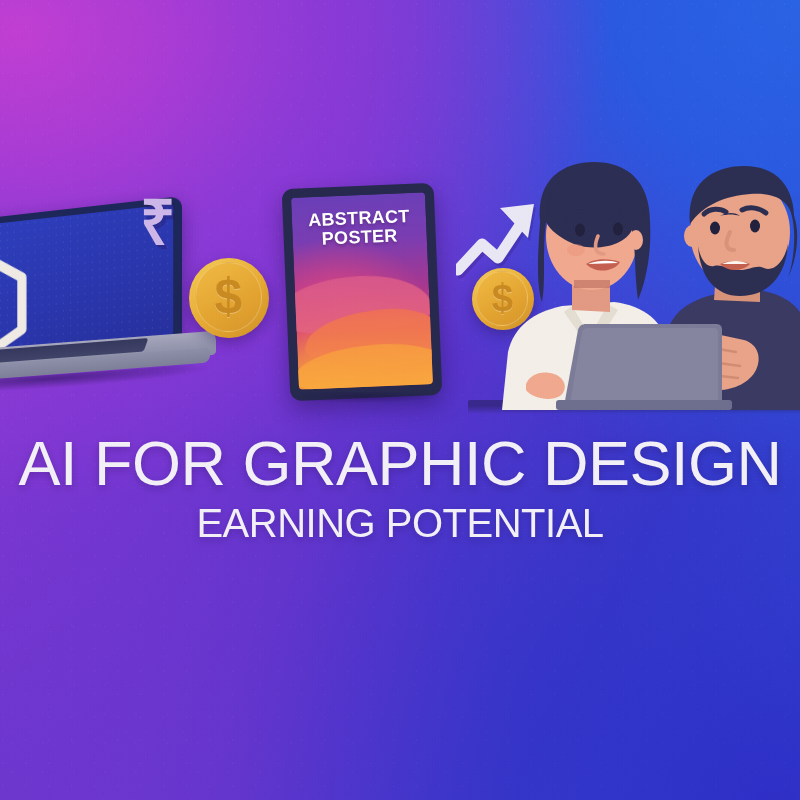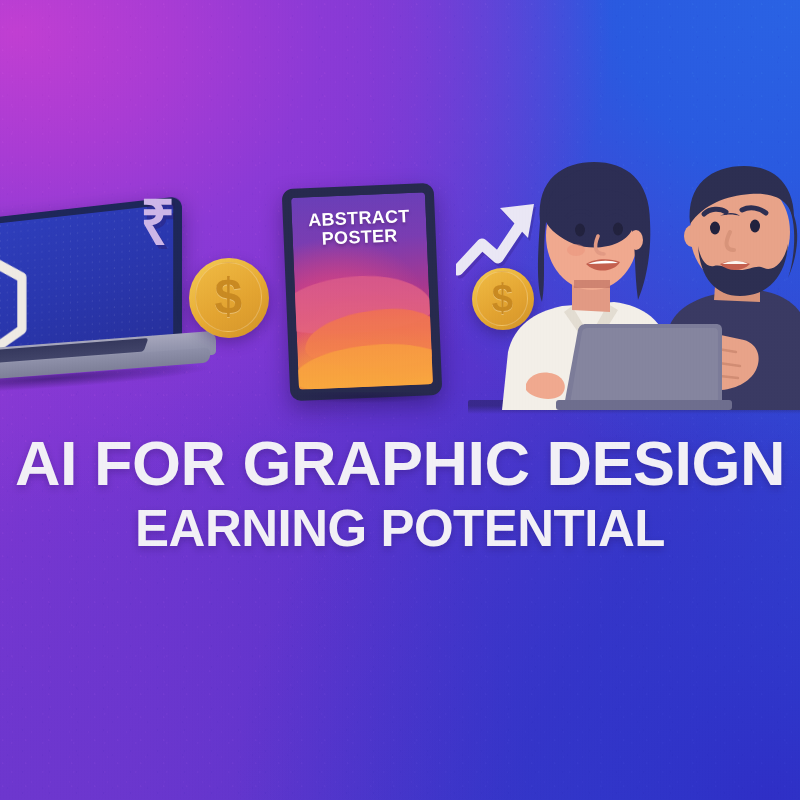--- a/index.html
+++ b/index.html
@@ -210,30 +210,30 @@
 
   
   .people { position:absolute; left:468px; top:160px; width:340px; height:250px; }
   .people svg { width:100%; height:100%; display:block; }
 
   
   .headline {
     position:absolute; left:0; right:0; top:432px;
     text-align:center;
     color:#f2f0f6;
-    font-weight:700;
+    font-weight:400;
     font-size:63px;
     line-height:0.99;
     letter-spacing:-0.5px;
     white-space:nowrap;
     text-shadow:0 3px 7px rgba(30,12,70,.26);
   }
   .headline .line { display:block; }
   .headline .line-1 { font-size:63px; }
-  .headline .line-2 { font-size:51px; margin-top:10px; }
+  .headline .line-2 { font-size:40px; margin-top:10px; }
 
   
   .grain-top {
     position:absolute; inset:0; pointer-events:none;
     opacity:.08;
     background-image:
       repeating-linear-gradient(0deg, rgba(255,255,255,.06) 0 1px, transparent 1px 3px),
       repeating-linear-gradient(90deg, rgba(0,0,0,.05) 0 1px, transparent 1px 3px);
   }
 </style>

